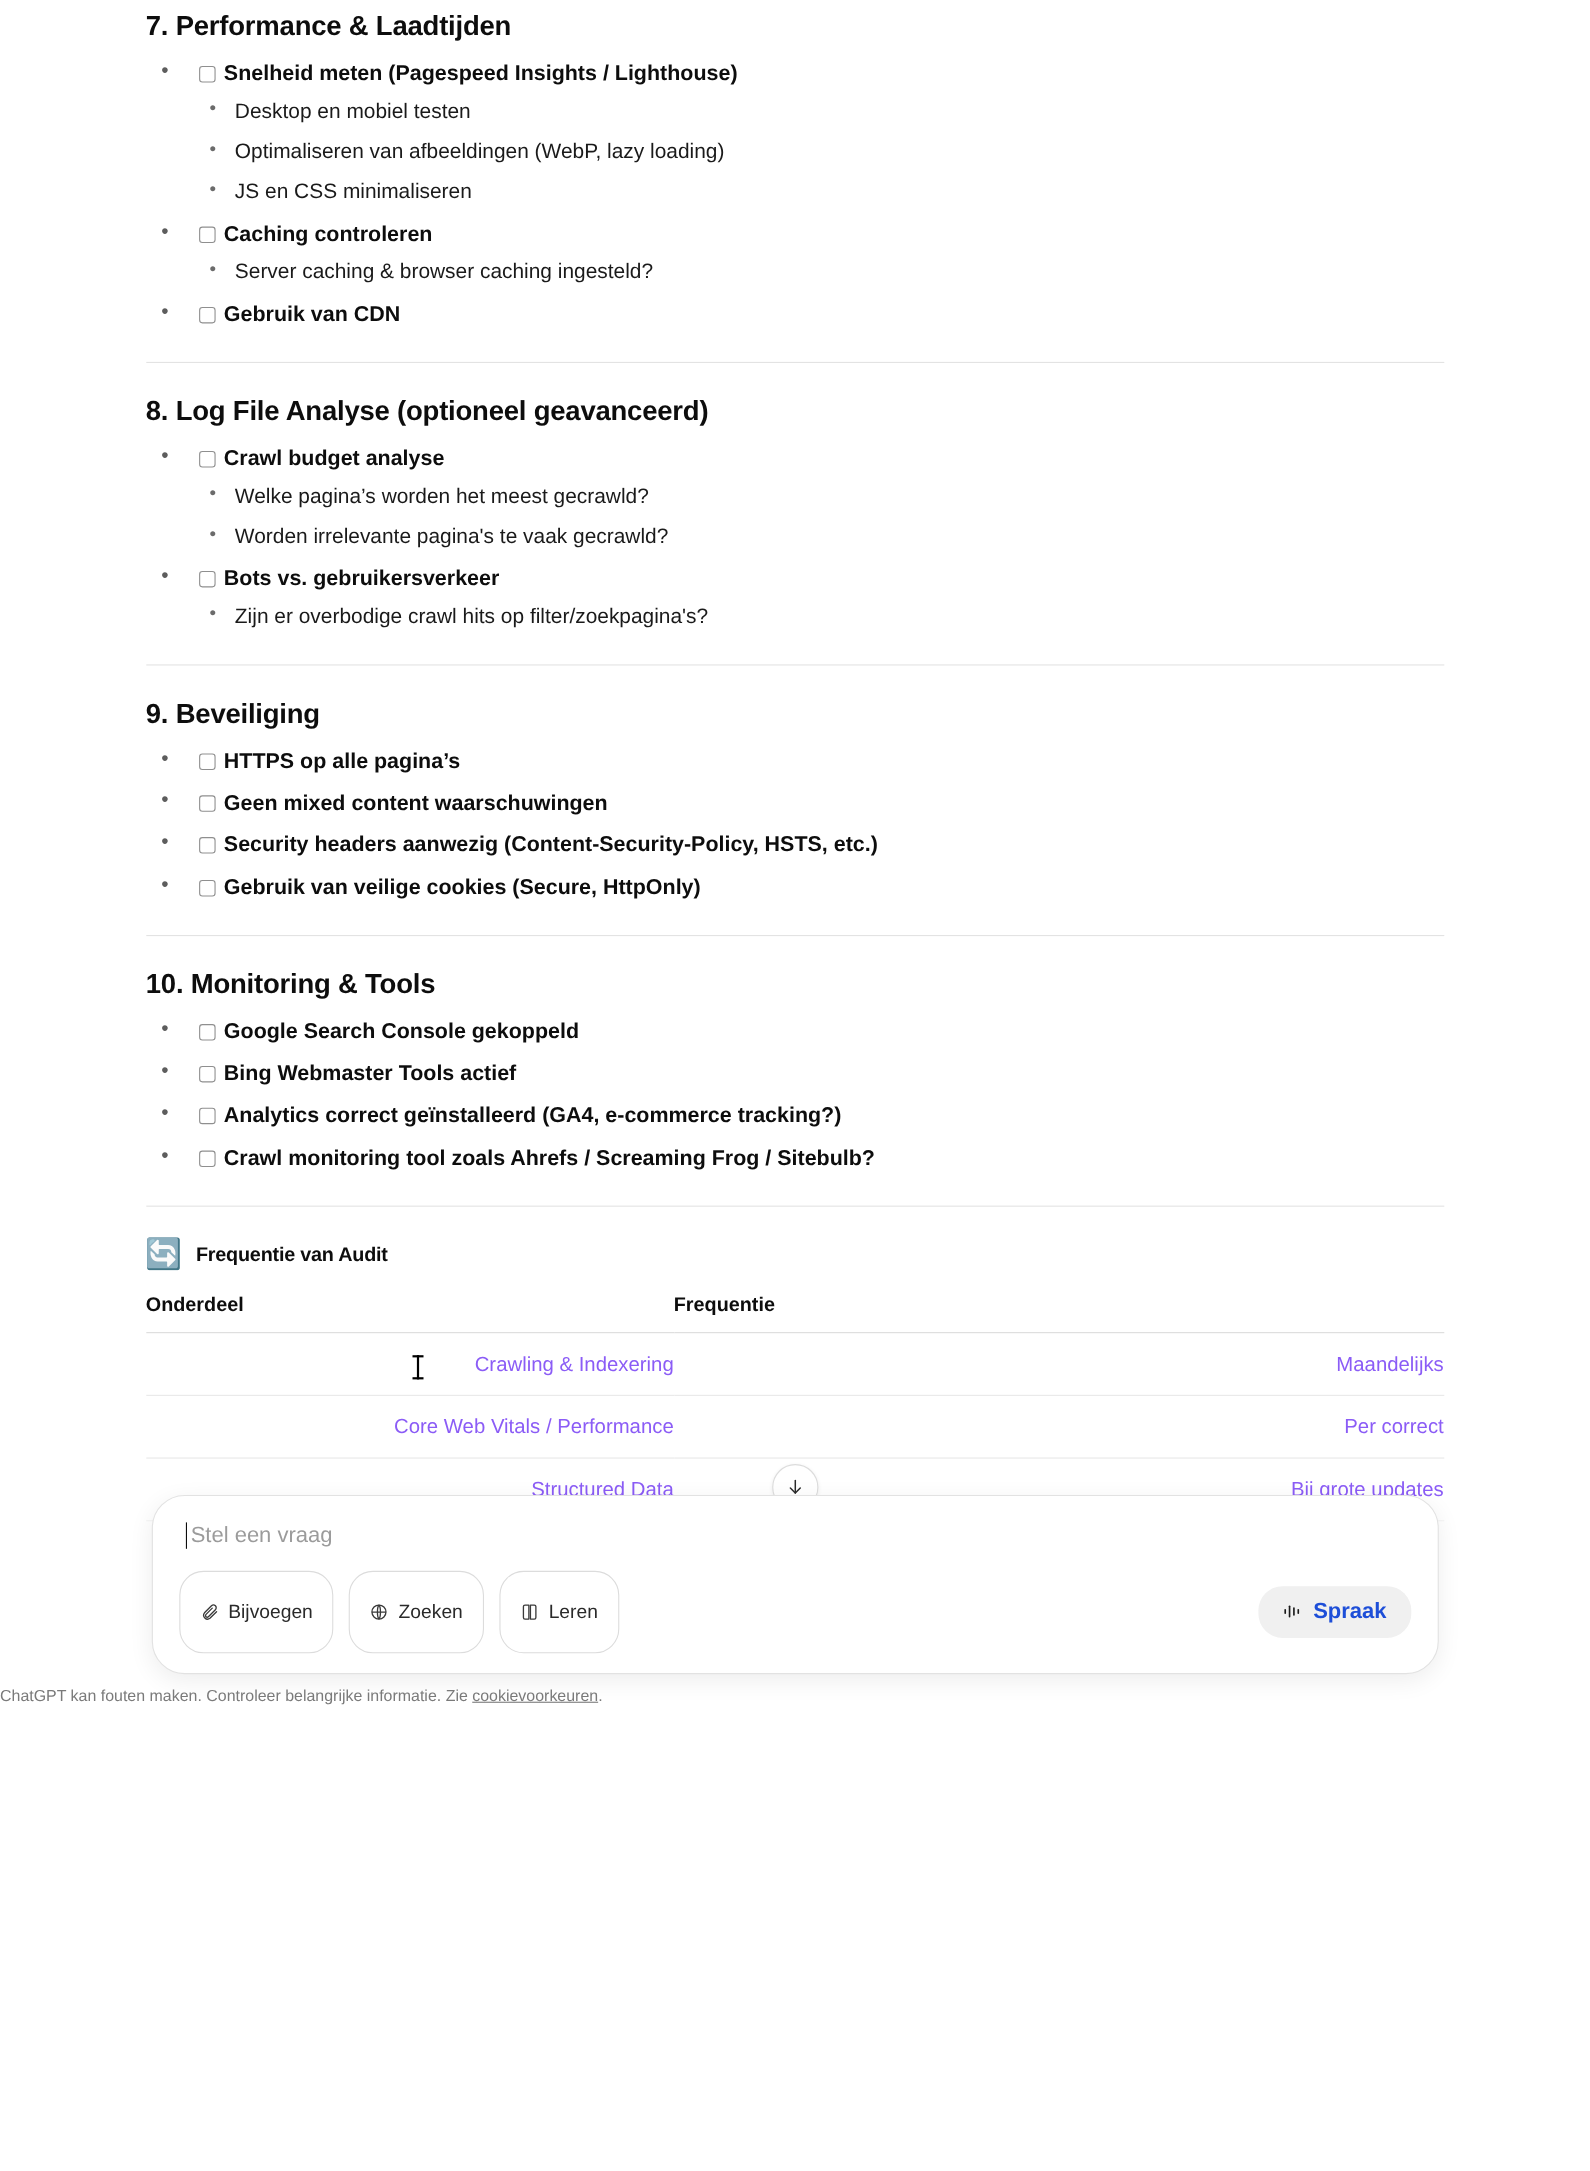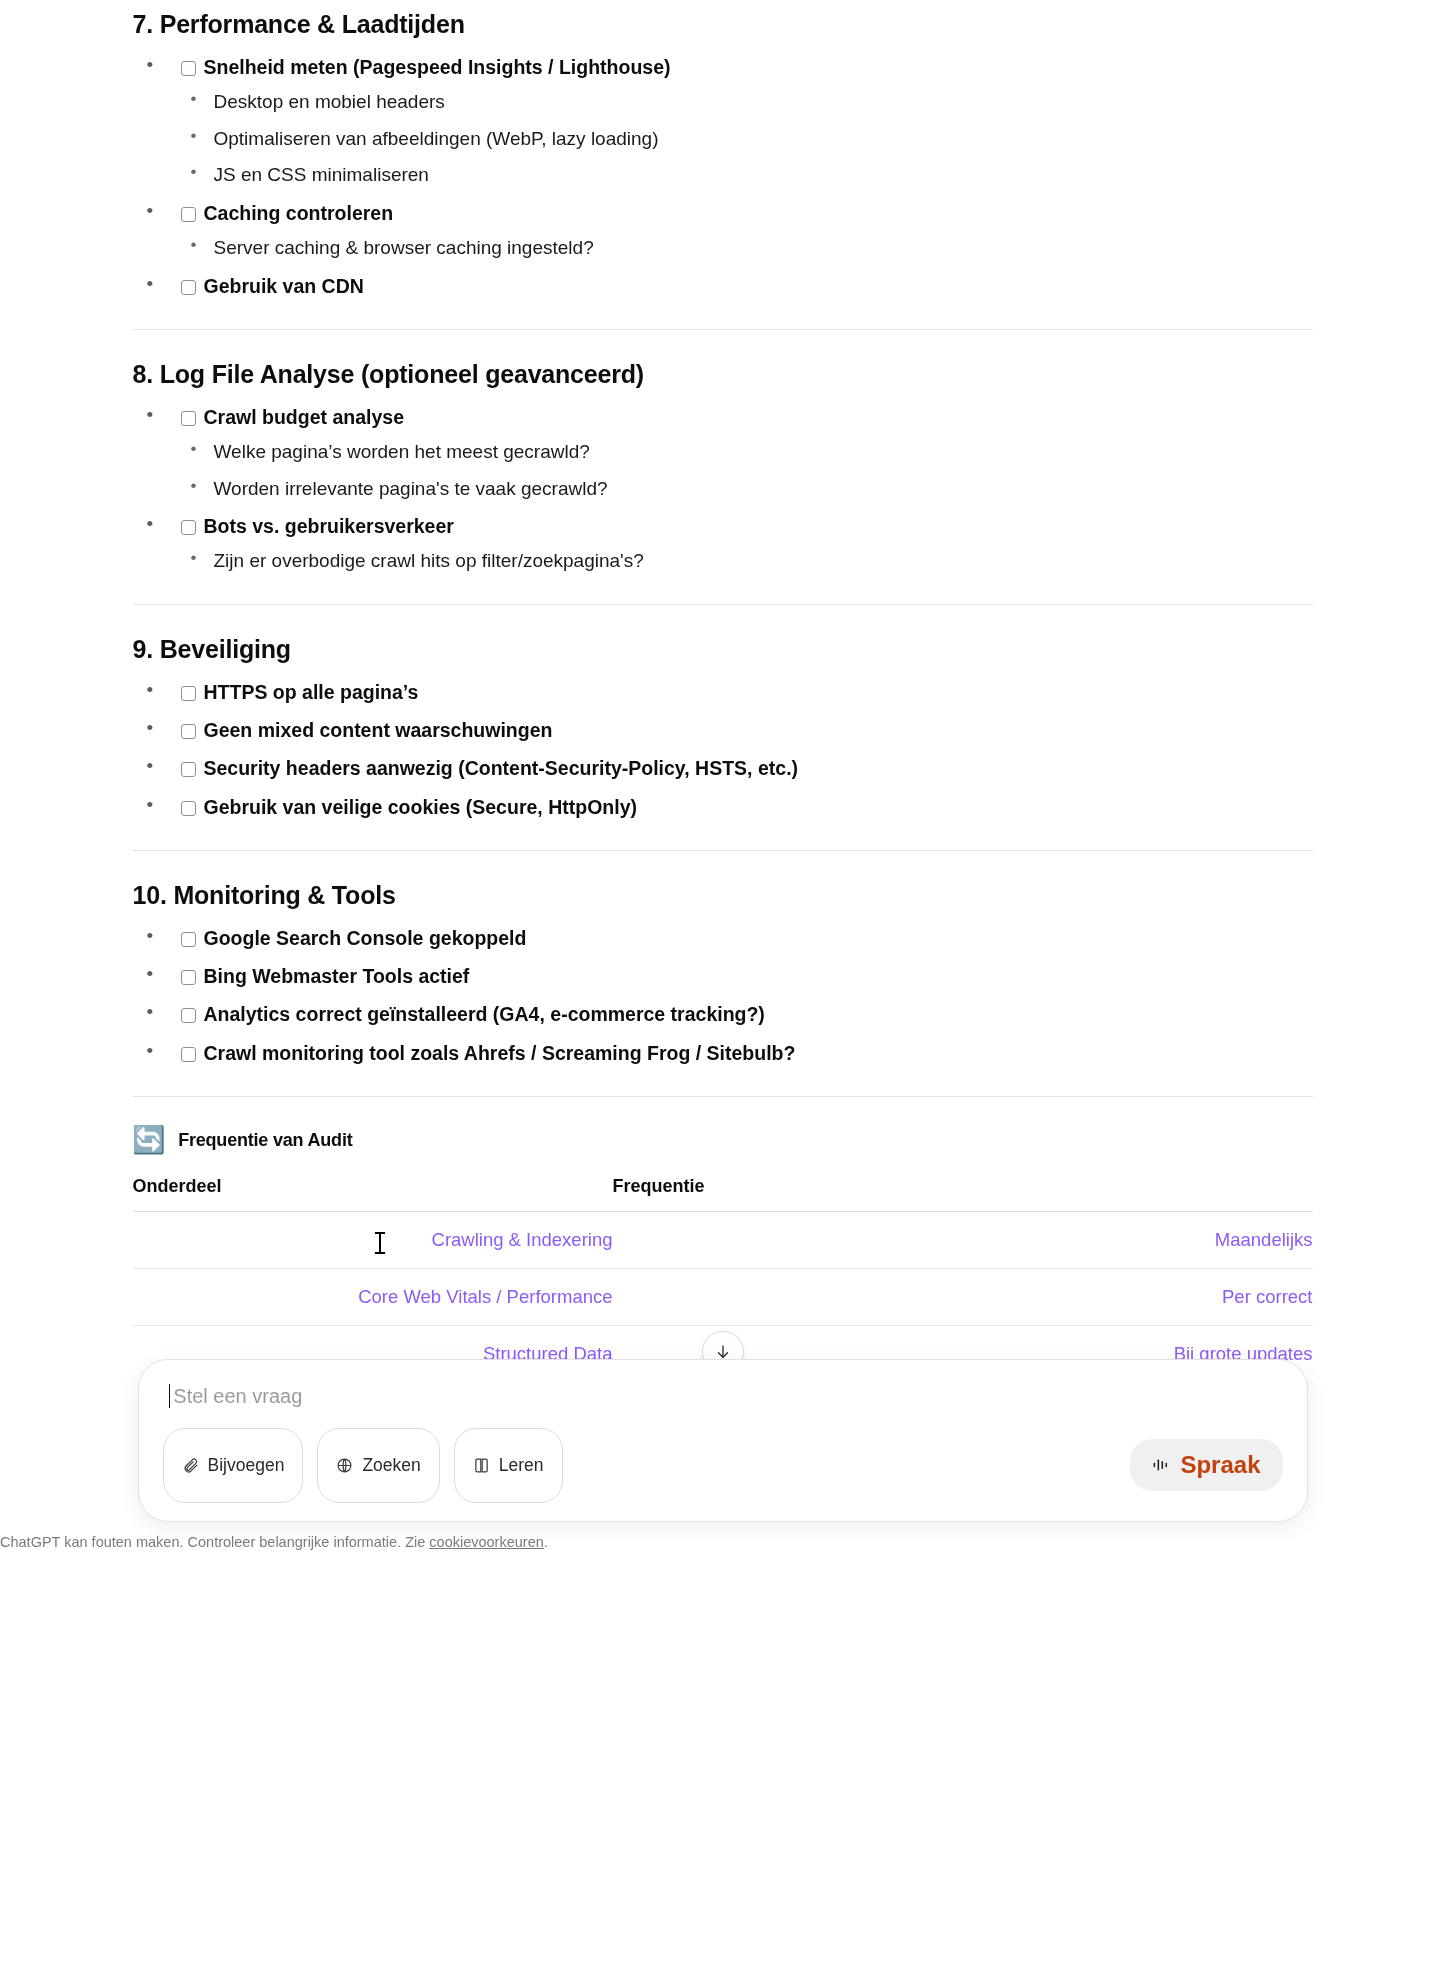--- a/index.html
+++ b/index.html
@@ -204,23 +204,23 @@
   .pill svg { display: block; }
   .spacer { flex: 1; }
   .pill-voice {
     display: inline-flex;
     align-items: center;
     gap: 9px;
     background: #f0f0f0;
     border: none;
     border-radius: 22px;
     padding: 12px 22px;
-    font-size: 24px;
+    font-size: 20px;
     font-weight: 700;
-    color: #c2410c;
+    color: #1d4ed8;
   }
   .footnote {
     text-align: left;
     font-size: 14.5px;
     color: #7a7a7a;
     margin-top: 12px;
   }
   .footnote a {
     color: #7a7a7a;
     text-decoration: underline;
@@ -260,21 +260,21 @@
 
 <div class="page">
   <div class="content">
 
     <div>
       <h3 class="section-title">7. Performance &amp; Laadtijden</h3>
       <ul class="lvl1">
         <li class="bullet-item">
           <span class="chk"></span><span class="task-label">Snelheid meten (Pagespeed Insights / Lighthouse)</span>
           <ul class="lvl2">
-            <li>Desktop en mobiel headers</li>
+            <li>Desktop en mobiel testen</li>
             <li>Optimaliseren van afbeeldingen (WebP, lazy loading)</li>
             <li>JS en CSS minimaliseren</li>
           </ul>
         </li>
         <li class="bullet-item">
           <span class="chk"></span><span class="task-label">Caching controleren</span>
           <ul class="lvl2">
             <li>Server caching &amp; browser caching ingesteld?</li>
           </ul>
         </li>

